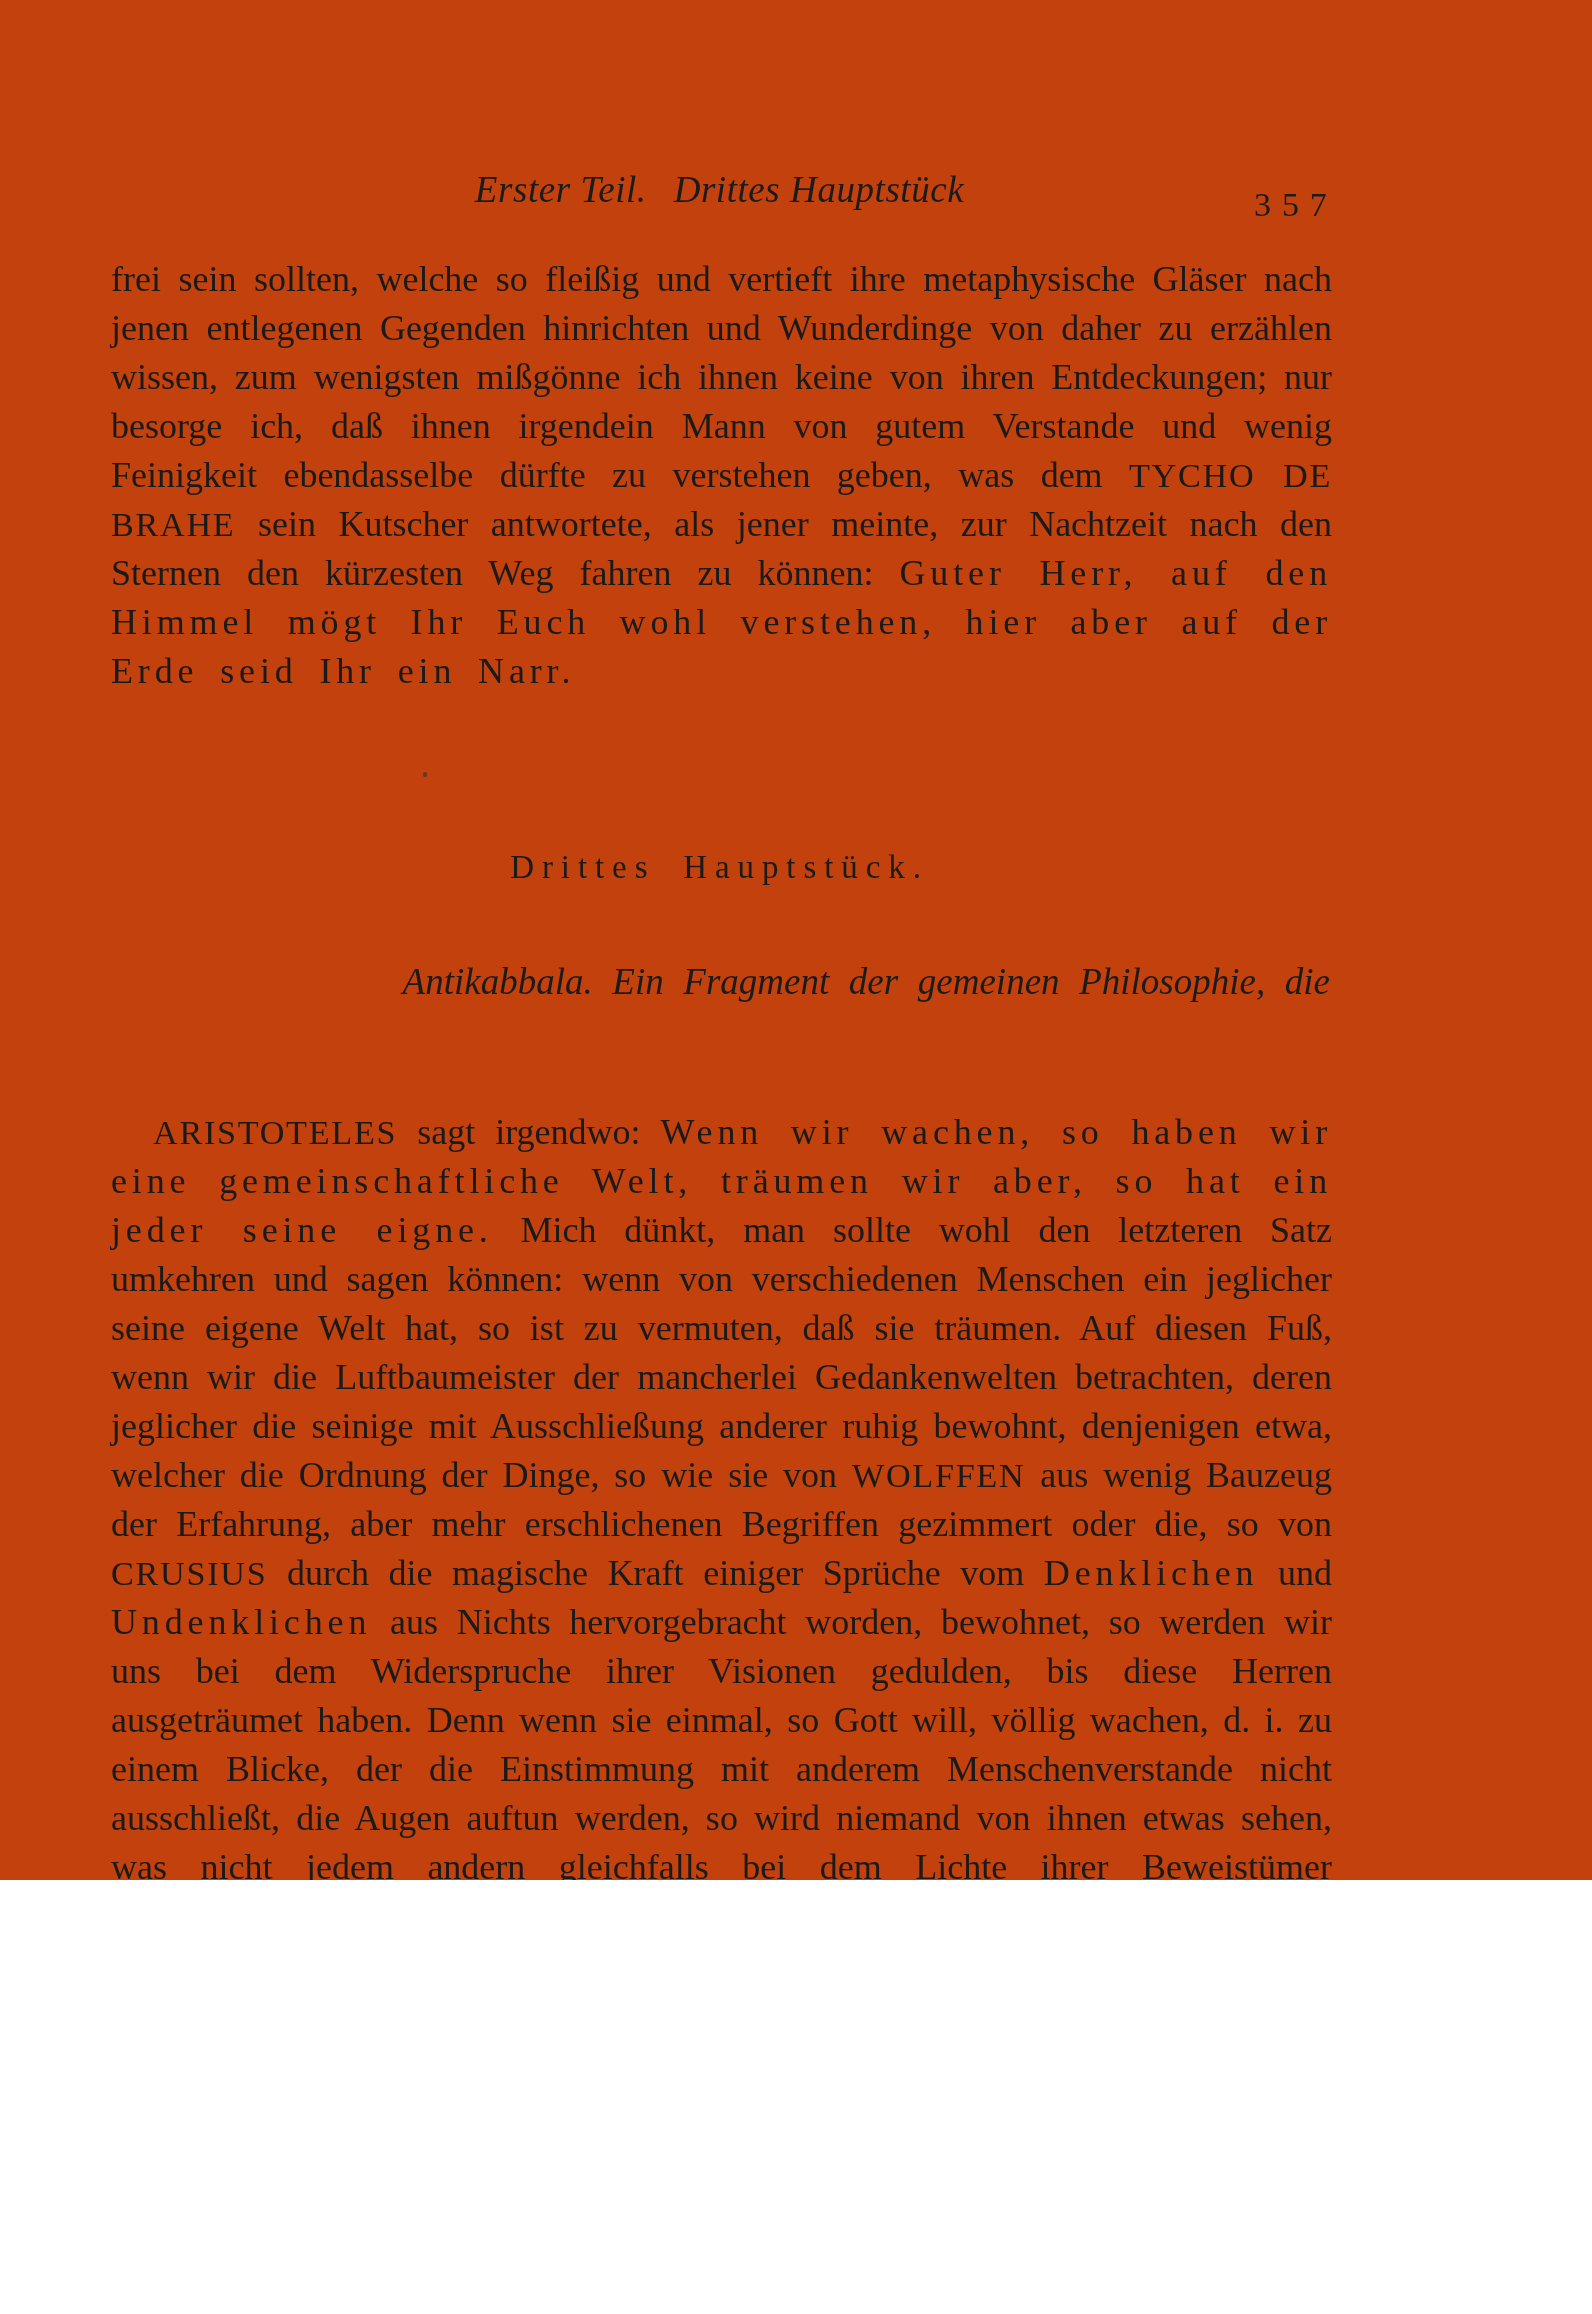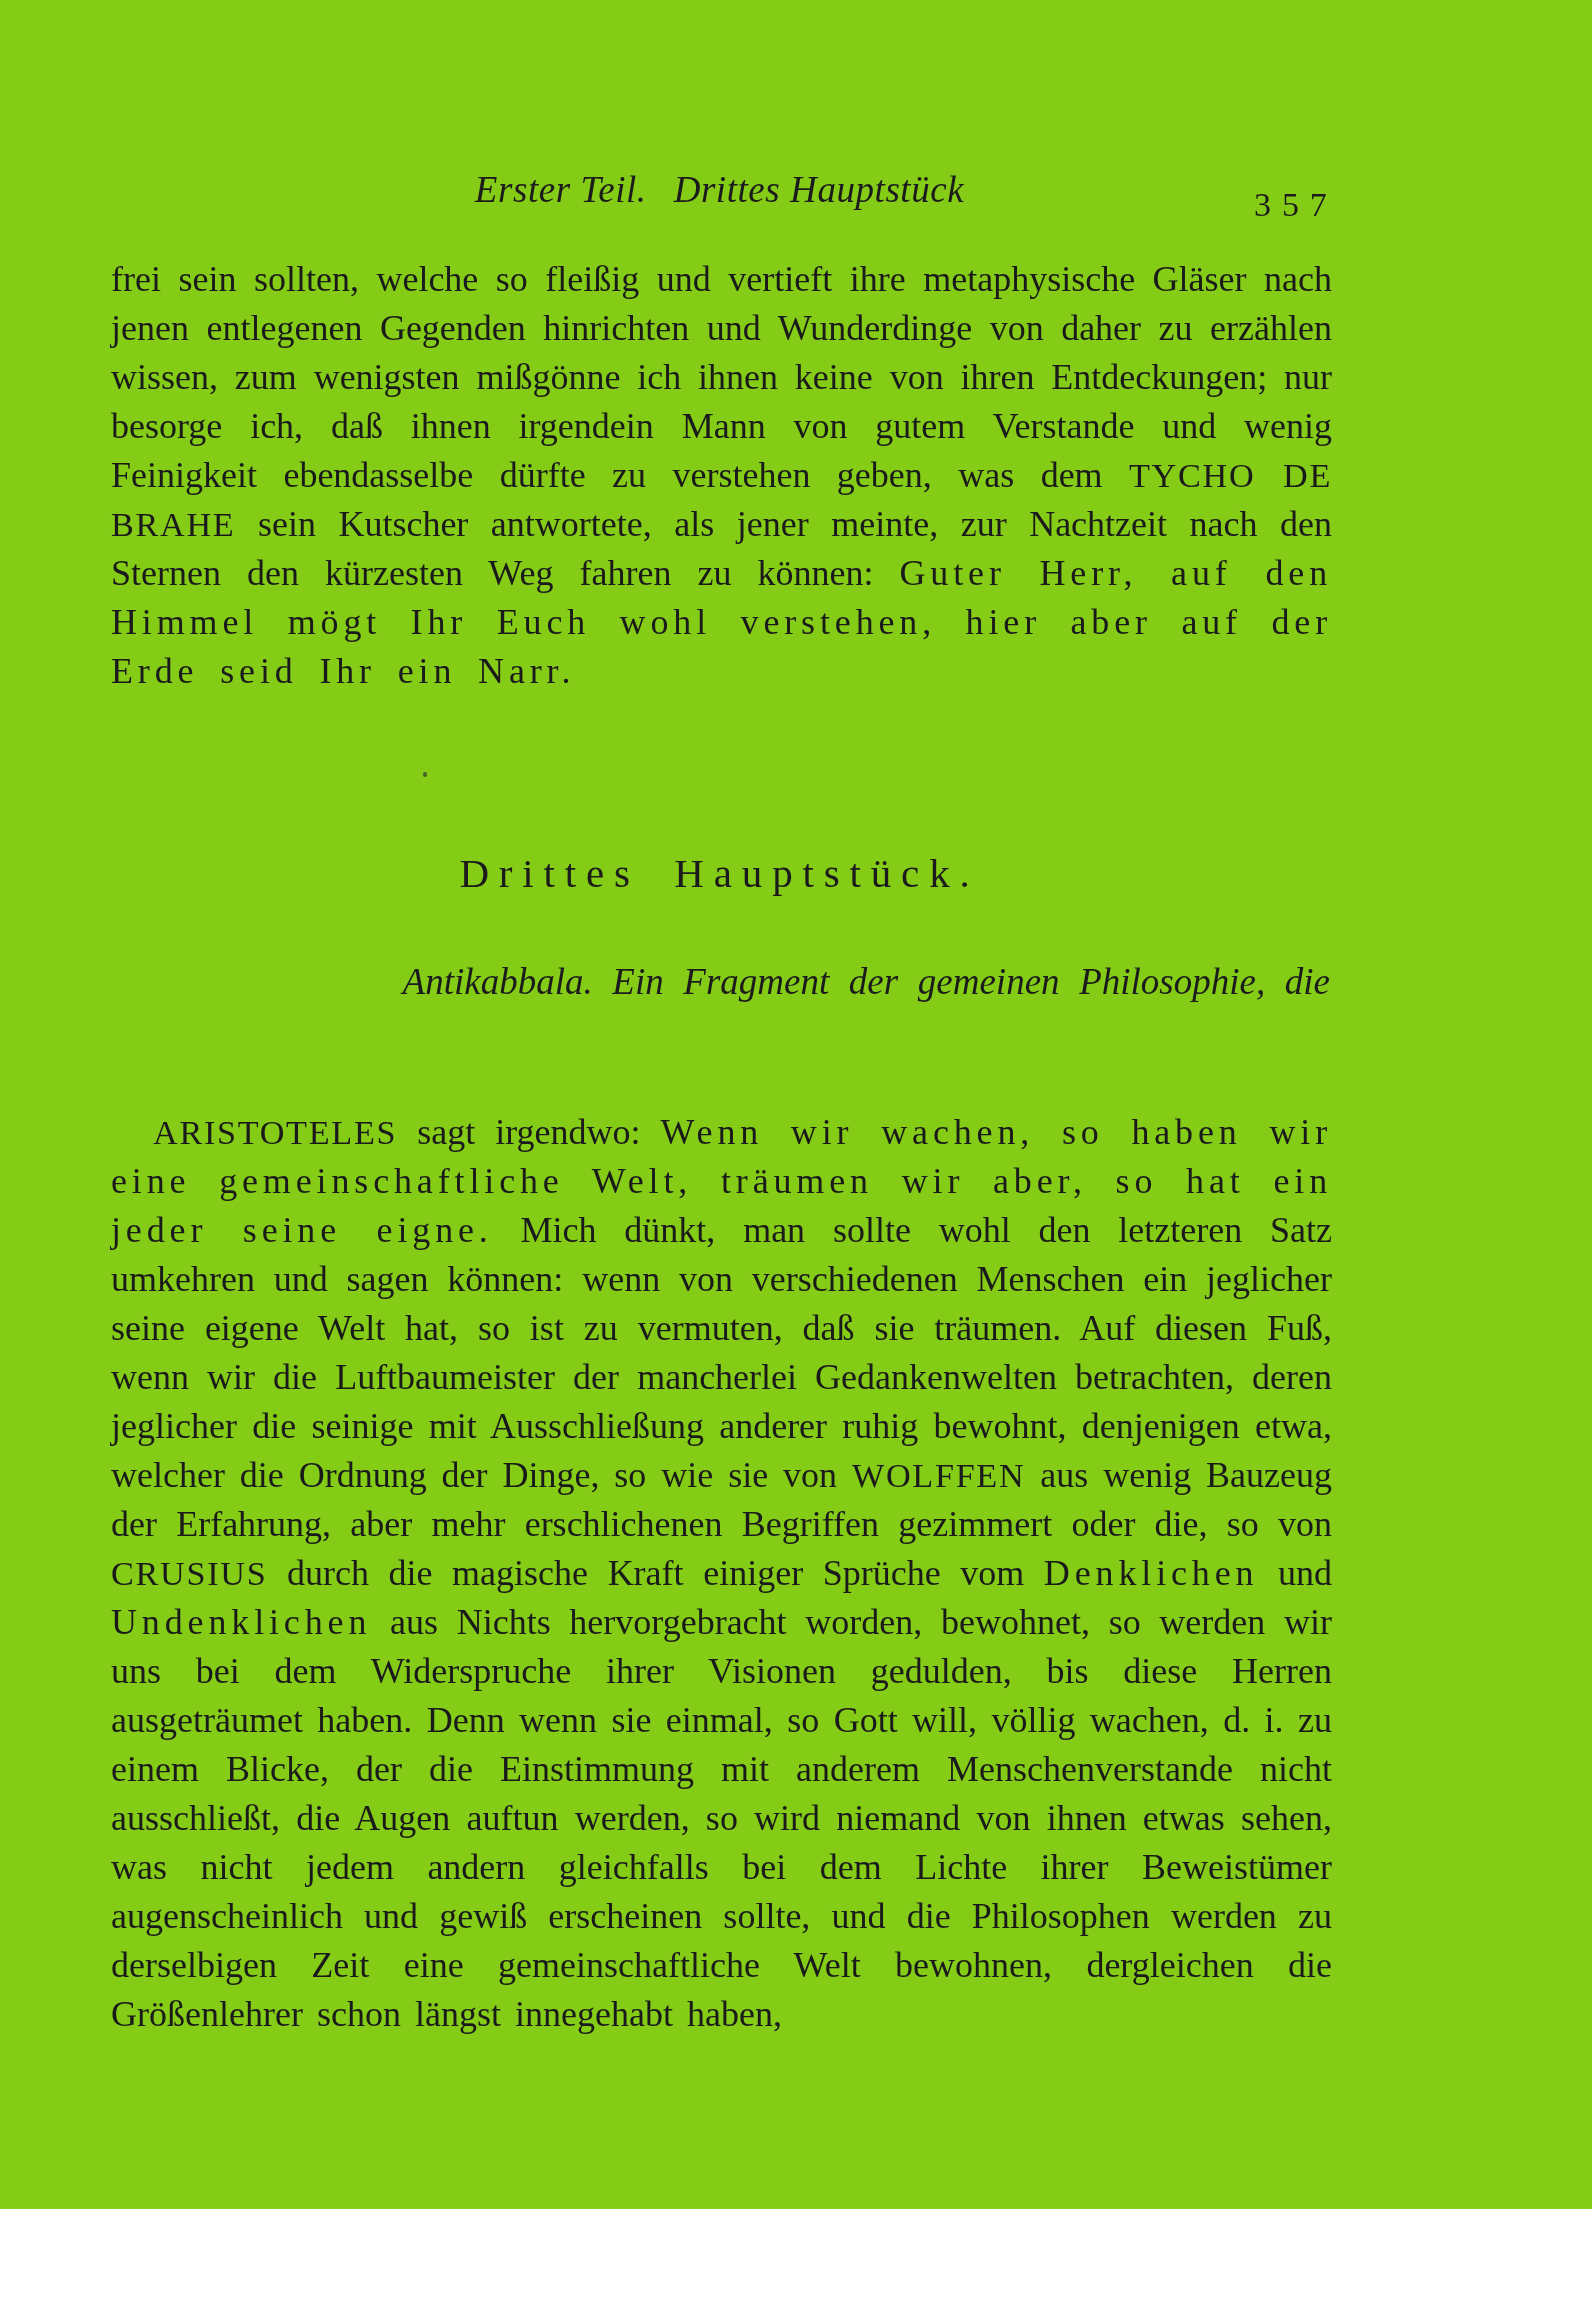--- a/index.html
+++ b/index.html
@@ -3,22 +3,22 @@
 <meta charset="utf-8">
 <style>
   html, body {
     margin: 0;
     padding: 0;
     background: #ffffff;
   }
   .page {
     position: relative;
     width: 1592px;
-    height: 2209px;
-    background: #84cc16;
+    height: 1880px;
+    background: #c2410c;
     color: #1b1b1b;
     font-family: "Liberation Serif", "DejaVu Serif", serif;
     overflow: hidden;
   }
   
   .running-header {
     position: absolute;
     top: 168px;
     left: 109px;
     width: 1221px;
@@ -61,21 +61,21 @@
     letter-spacing: 0.05em;
   }
   
   .section-heading {
     position: absolute;
     top: 849px;
     left: 109px;
     width: 1221px;
     margin: 0;
     text-align: center;
-    font-size: 41px;
+    font-size: 33px;
     font-weight: normal;
     letter-spacing: 0.24em;
     word-spacing: 0.35em;
   }
   .section-subtitle {
     position: absolute;
     top: 950px;
     left: 109px;
     width: 1221px;
     margin: 0;

